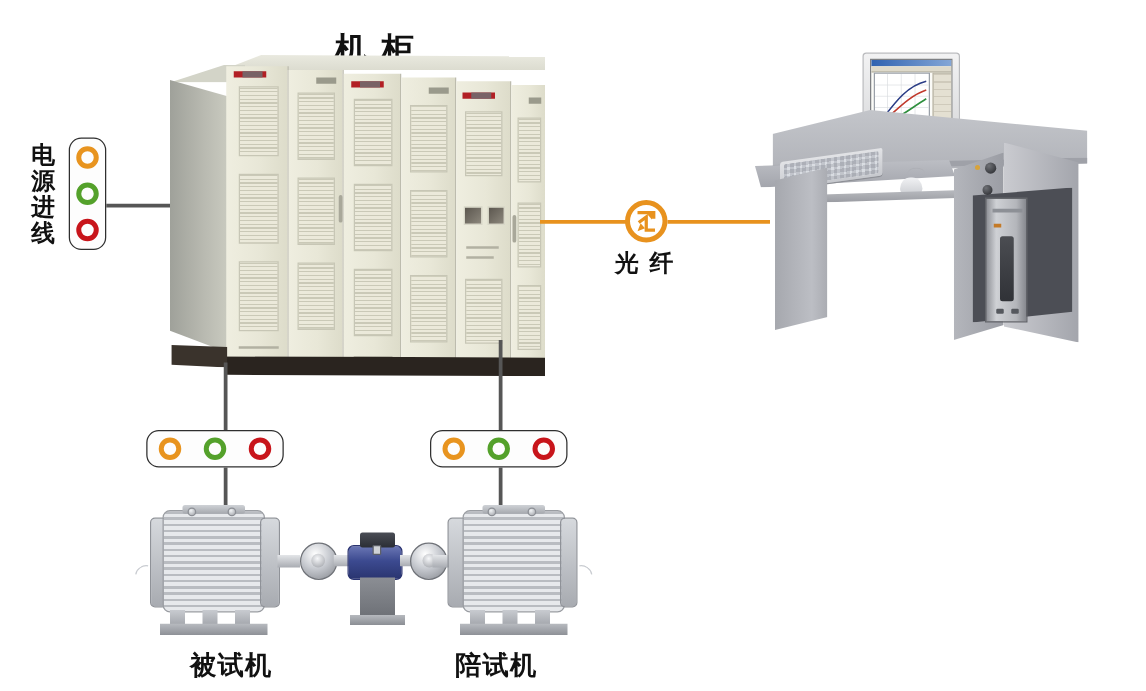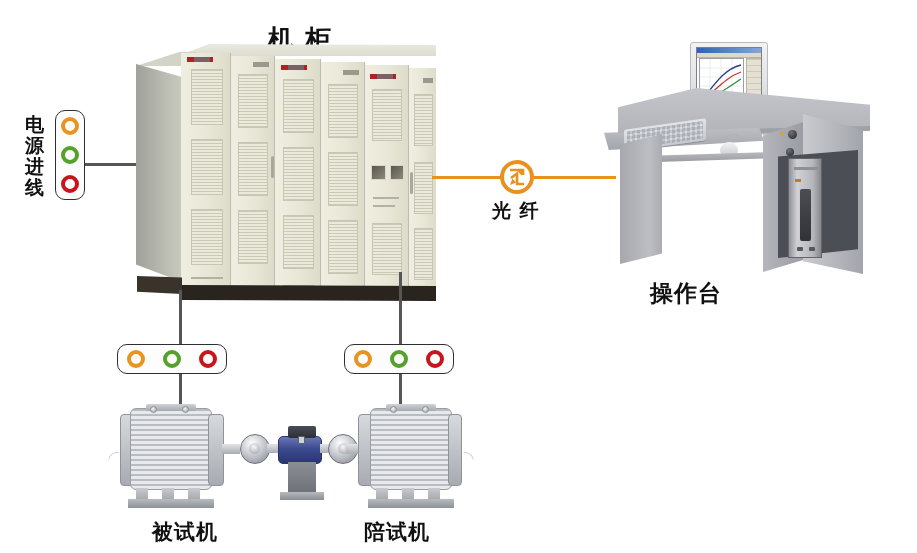--- a/index.html
+++ b/index.html
@@ -269,21 +269,20 @@
 
     <div class="tower" style="left:188px;top:128px;width:34px;height:100px;">
       <div class="abs" style="left:5px;top:8px;width:24px;height:3px;background:#8d9096;"></div>
       <div class="abs" style="left:6px;top:20px;width:6px;height:3px;background:#c47a27;"></div>
       <div class="abs" style="left:11px;top:30px;width:11px;height:52px;background:linear-gradient(180deg,#4b4d52,#303237);border-radius:2px;"></div>
       <div class="abs" style="left:8px;top:88px;width:6px;height:4px;background:#55585e;border-radius:1px;"></div>
       <div class="abs" style="left:20px;top:88px;width:6px;height:4px;background:#55585e;border-radius:1px;"></div>
     </div>
   </div>
 
-  <div class="abs lbl" style="left:650px;top:278px;font-size:23px;">操作台</div>
 
   <div class="wire-v" style="left:179px;top:290px;height:75px;"></div>
   <div class="wire-v" style="left:399px;top:272px;height:93px;"></div>
 
   <div class="term" style="left:117px;top:344px;width:110px;height:30px;justify-content:space-around;">
     <span class="tsym orange" style="width:18px;height:18px;"></span>
     <span class="tsym green" style="width:18px;height:18px;"></span>
     <span class="tsym red" style="width:18px;height:18px;"></span>
   </div>
 

